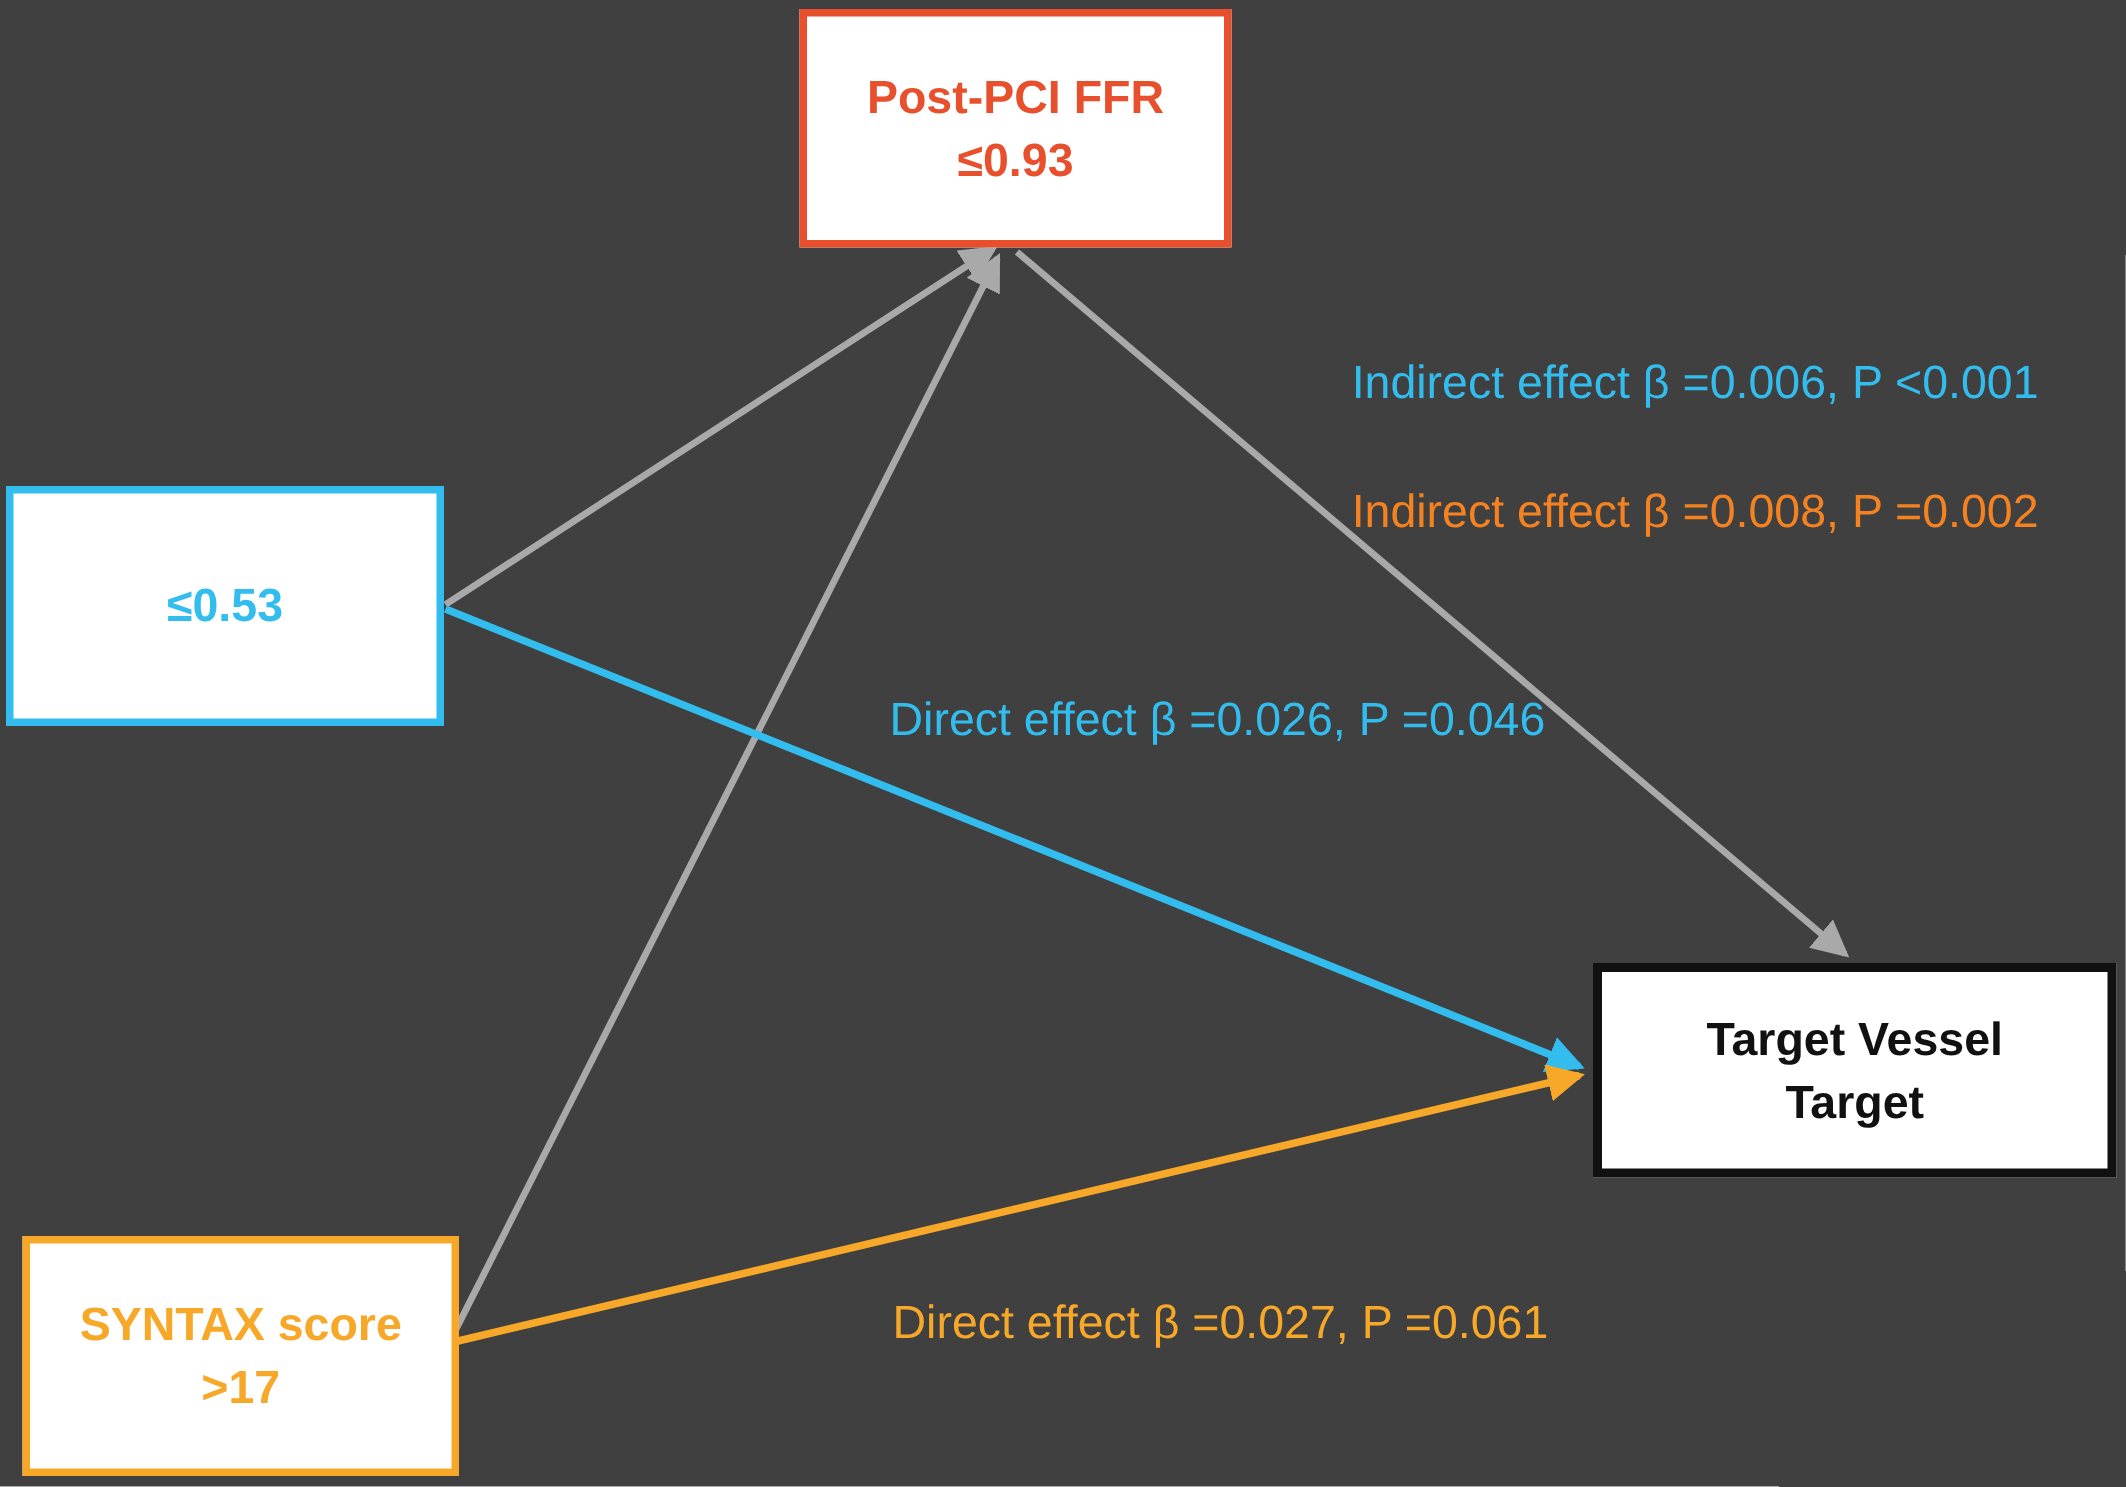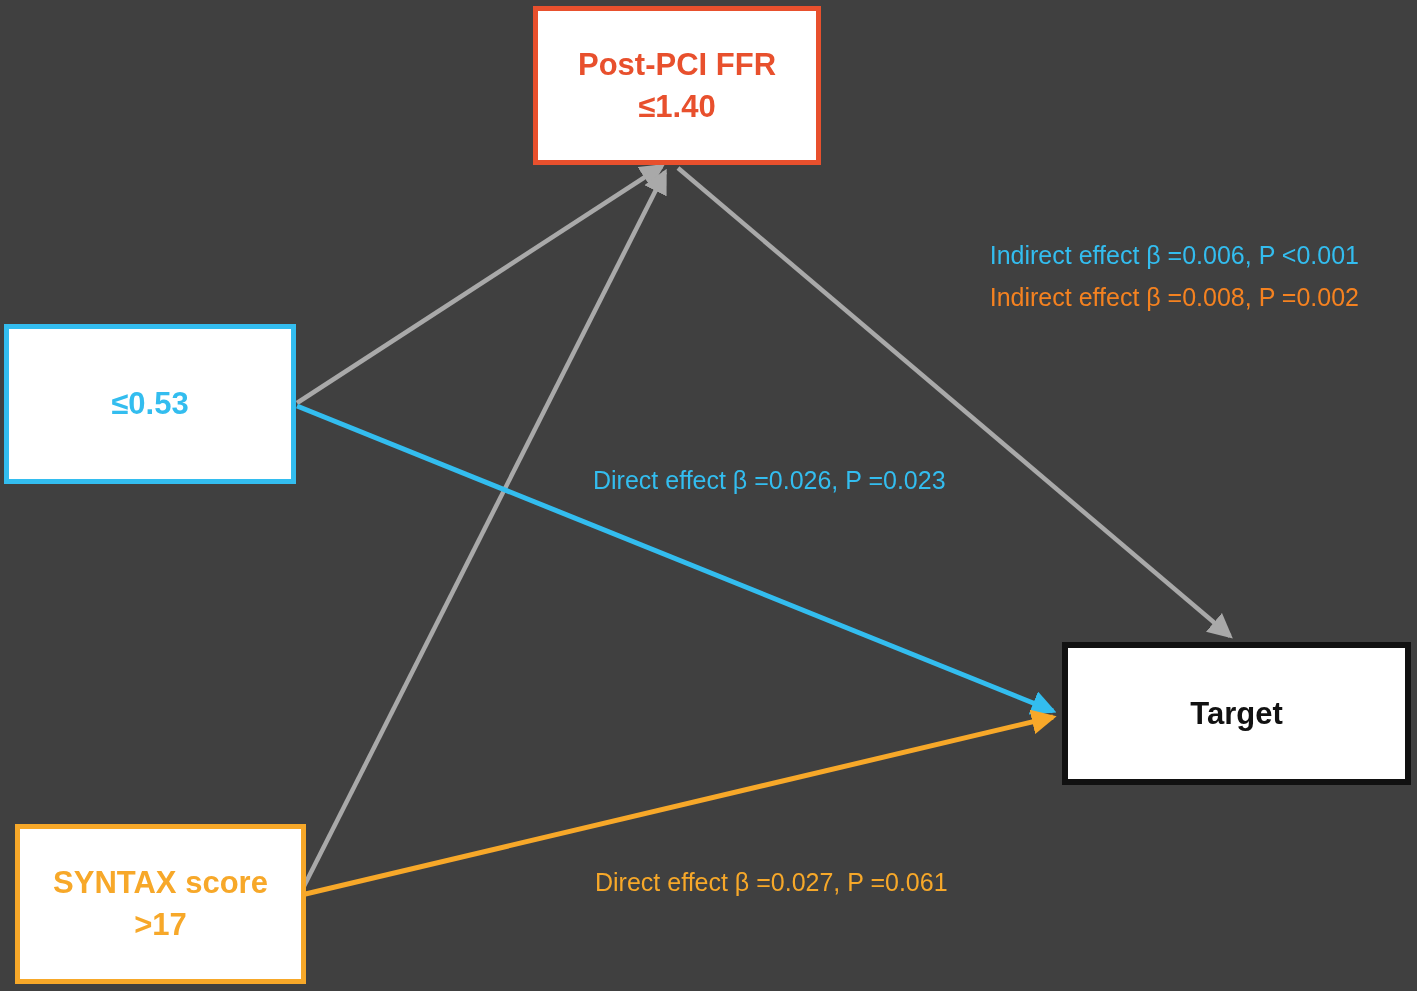--- a/index.html
+++ b/index.html
@@ -22,27 +22,27 @@
     line-height:42px;
     background:#ffffff;
     box-sizing:border-box;
   }
   .node-postpci{left:533px;top:6px;width:288px;height:159px;border:5px solid #E8502D;color:#E8502D;}
   .node-prepci{left:4px;top:324px;width:292px;height:160px;border:5px solid #33BDEF;color:#33BDEF;}
   .node-syntax{left:15px;top:824px;width:291px;height:160px;border:5px solid #F7A829;color:#F7A829;}
   .node-tvf{left:1062px;top:642px;width:349px;height:143px;border:6px solid #111111;color:#111111;}
   .fx-label{
     position:absolute;
-    font-size:25px;
+    font-size:31px;
     line-height:42px;
     white-space:nowrap;
   }
   .indirect-block{right:70px;top:234px;text-align:right;}
   .indirect-blue{color:#33BDEF;}
-  .indirect-orange{color:#F58220;}
+  .indirect-orange{color:#F58220;margin-top:44px;}
   .direct-blue{left:593px;top:459px;color:#33BDEF;}
   .direct-orange{left:595px;top:861px;color:#F7A829;}
 </style>
 </head>
 <body>
 
 <div id="canvas">
 
   <svg id="arrows" viewBox="0 0 1417 991" xmlns="http://www.w3.org/2000/svg">
     <defs>
@@ -63,38 +63,39 @@
 
     <line x1="678" y1="168" x2="1230" y2="636" stroke="#A9A9A9" stroke-width="4.5" marker-end="url(#arrow-gray)"></line>
 
     <line x1="297" y1="406" x2="1053" y2="711" stroke="#33BDEF" stroke-width="5" marker-end="url(#arrow-blue)"></line>
 
     <line x1="297" y1="896" x2="1053" y2="717" stroke="#F7A829" stroke-width="5" marker-end="url(#arrow-orange)"></line>
   </svg>
 
   <div class="node node-postpci">
     <span>Post-PCI FFR</span>
-    <span>≤1.40</span>
+    <span>≤0.93</span>
   </div>
 
   <div class="node node-prepci">
     <span>≤0.53</span>
   </div>
 
   <div class="node node-syntax">
     <span>SYNTAX score</span>
     <span>&gt;17</span>
   </div>
 
   <div class="node node-tvf">
+    <span>Target Vessel</span>
     <span>Target</span>
   </div>
 
   <div class="fx-label indirect-block">
     <div class="indirect-blue">Indirect effect β =0.006, P &lt;0.001</div>
     <div class="indirect-orange">Indirect effect β =0.008, P =0.002</div>
   </div>
 
-  <div class="fx-label direct-blue">Direct effect β =0.026, P =0.023</div>
+  <div class="fx-label direct-blue">Direct effect β =0.026, P =0.046</div>
 
   <div class="fx-label direct-orange">Direct effect β =0.027, P =0.061</div>
 
 </div>
 
 </body></html>

